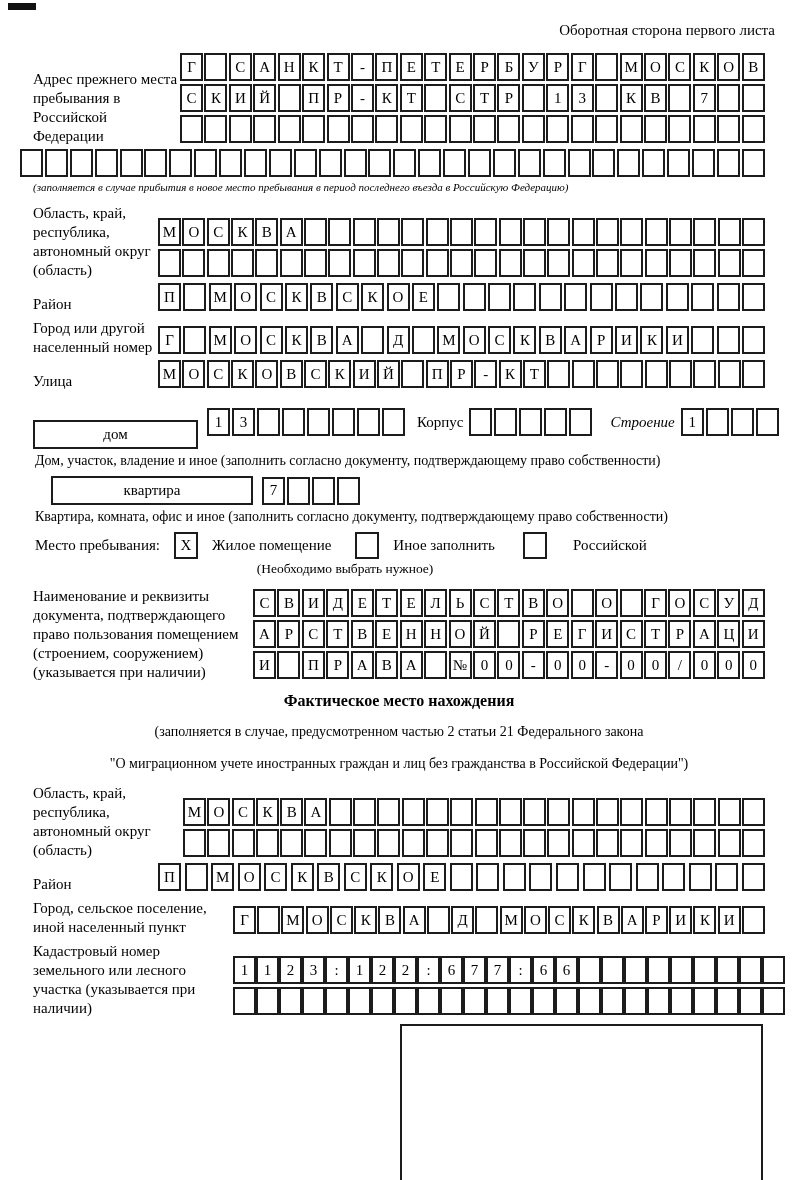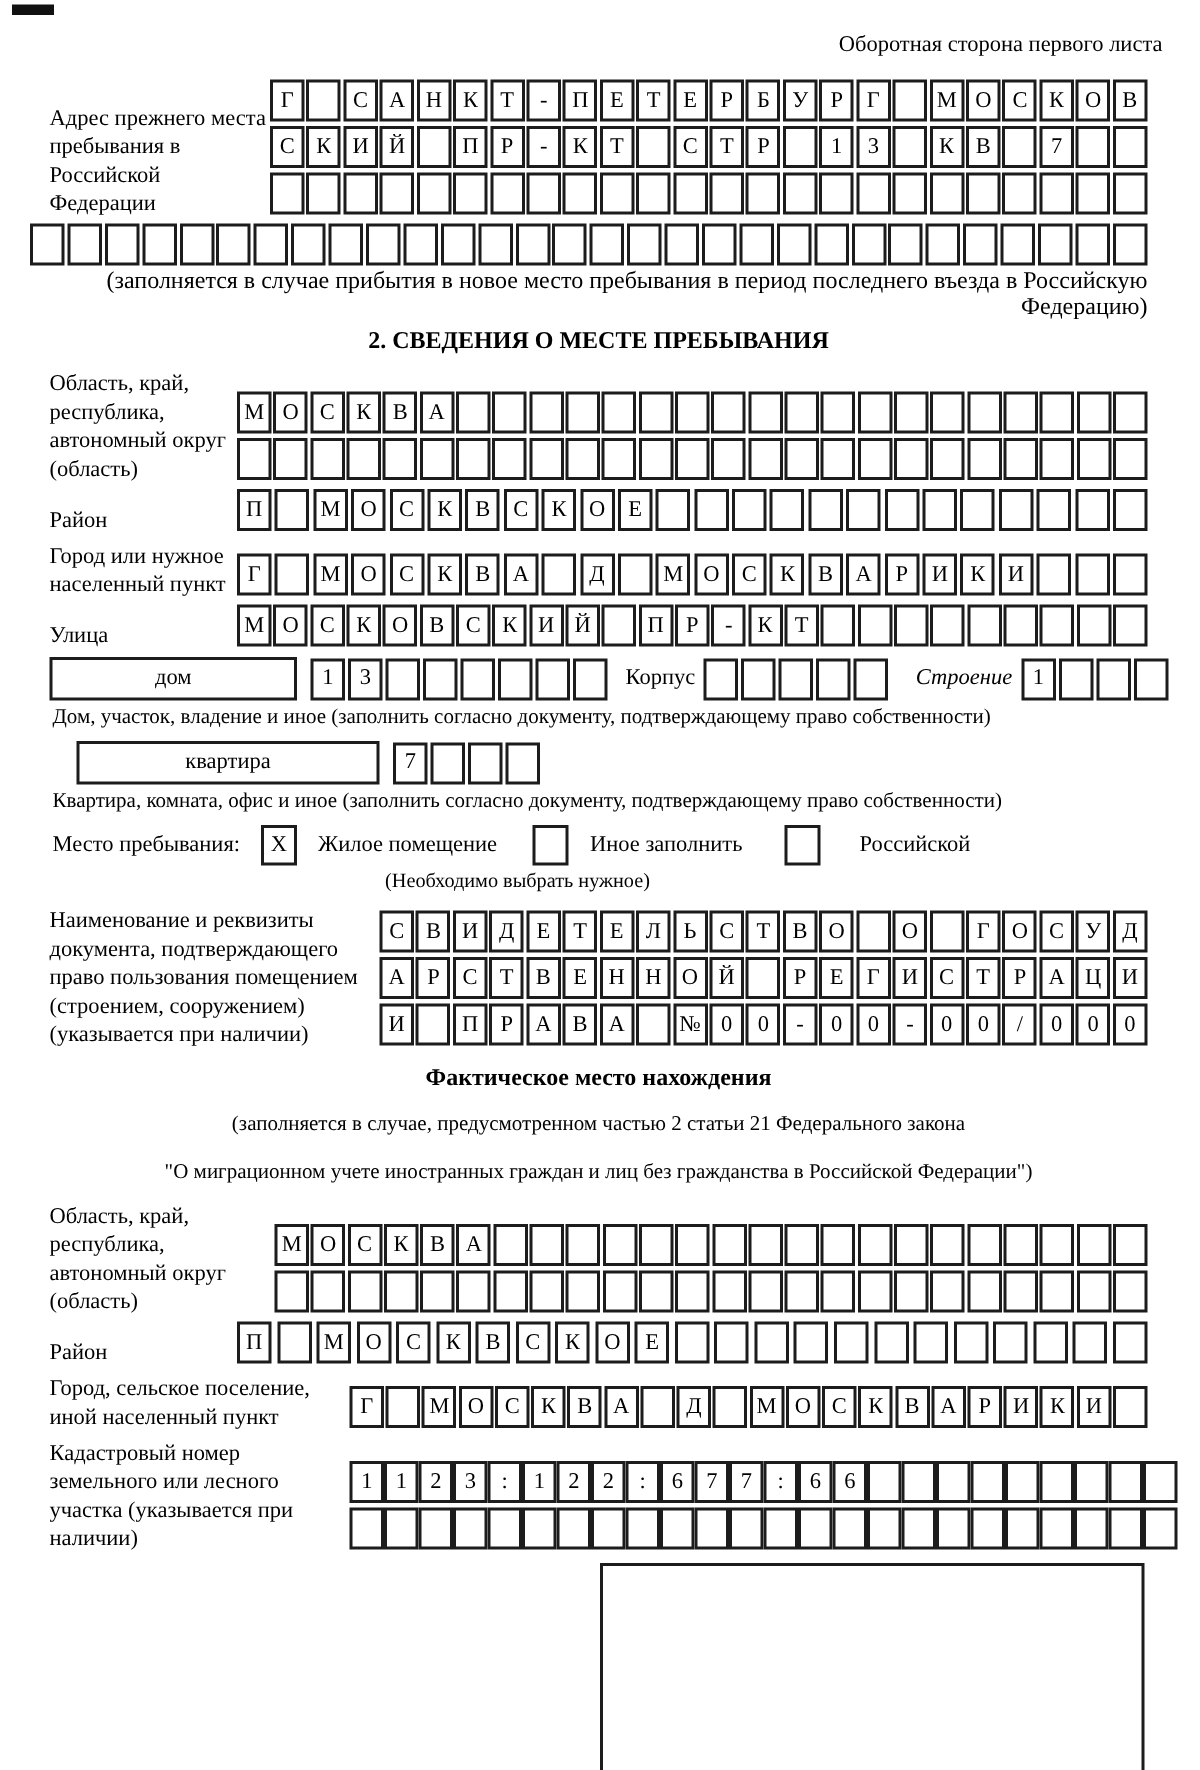--- a/index.html
+++ b/index.html
@@ -22,30 +22,30 @@
   .lw-wide  { width:200px; flex:0 0 200px; }
   .rows-col { flex:1; min-width:0; }
   .cells { display:flex; justify-content:space-between; flex:1; min-width:0; margin-bottom:3px; }
   .cell {
     width:23px; height:28px; border:2px solid #1c1c1c; flex:0 0 23px;
     display:flex; align-items:center; justify-content:center;
     font-size:15px; font-family:"Liberation Serif", serif; background:#fff;
   }
   .fullrow { margin-left:-13px; width:745px; margin-bottom:2px; }
 
-  .center-note { text-align:right; font-size:16px; line-height:17px; margin:2px 0 6px 0; }
+  .center-note { text-align:left; font-size:11px; line-height:17px; margin:2px 0 6px 0;font-style:italic; }
   .sec-title { text-align:center; font-weight:bold; font-size:16px; margin:6px 0 8px 0; }
 
   
   .house-row { display:flex; align-items:center; margin:4px 0 2px 0; }
   .widebox {
     border:2px solid #1c1c1c; height:29px; display:flex; align-items:center;
     justify-content:center; font-size:15px; background:#fff;
   }
-  .housebox { width:165px; flex:0 0 165px; }
+  .housebox { width:165px; flex:0 0 165px;margin-top:25px; }
   .aptbox { width:202px; flex:0 0 202px;margin-left:18px; }
   .cells-tight { display:flex; gap:2px; }
   .inline-lab { font-size:15px; padding:0 6px 0 12px; white-space:nowrap; }
   .plain-note { font-size:14px; line-height:18px; margin:3px 0 6px 2px; }
 
   
   .chk-row { display:flex; align-items:center; gap:14px; margin:6px 0 2px 2px; font-size:15px; }
   .chk {
     width:24px; height:27px; border:2px solid #1c1c1c; display:flex;
     align-items:center; justify-content:center; font-size:15px; background:#fff;
@@ -176,21 +176,20 @@
       <span class="cell"></span>
       <span class="cell"></span>
       <span class="cell"></span>
       <span class="cell"></span>
       <span class="cell"></span>
       <span class="cell"></span>
       <span class="cell"></span>
     </div>
   <div class="center-note">(заполняется в случае прибытия в новое место пребывания в период последнего въезда в Российскую Федерацию)</div>
 
-  <div class="sec-title">2. СВЕДЕНИЯ О МЕСТЕ ПРЕБЫВАНИЯ</div>
 
   <div class="frow">
     <div class="flabel lw-std">Область, край, республика, автономный округ (область)</div>
     <div class="rows-col">
       <div class="cells">
           <span class="cell">М</span>
           <span class="cell">О</span>
           <span class="cell">С</span>
           <span class="cell">К</span>
           <span class="cell">В</span>
@@ -269,21 +268,21 @@
         <span class="cell"></span>
         <span class="cell"></span>
         <span class="cell"></span>
         <span class="cell"></span>
         <span class="cell"></span>
         <span class="cell"></span>
       </div>
   </div>
 
   <div class="frow">
-    <div class="flabel lw-std">Город или нужное населенный пункт</div>
+    <div class="flabel lw-std">Город или другой населенный номер</div>
     <div class="cells">
         <span class="cell">Г</span>
         <span class="cell"></span>
         <span class="cell">М</span>
         <span class="cell">О</span>
         <span class="cell">С</span>
         <span class="cell">К</span>
         <span class="cell">В</span>
         <span class="cell">А</span>
         <span class="cell"></span>

